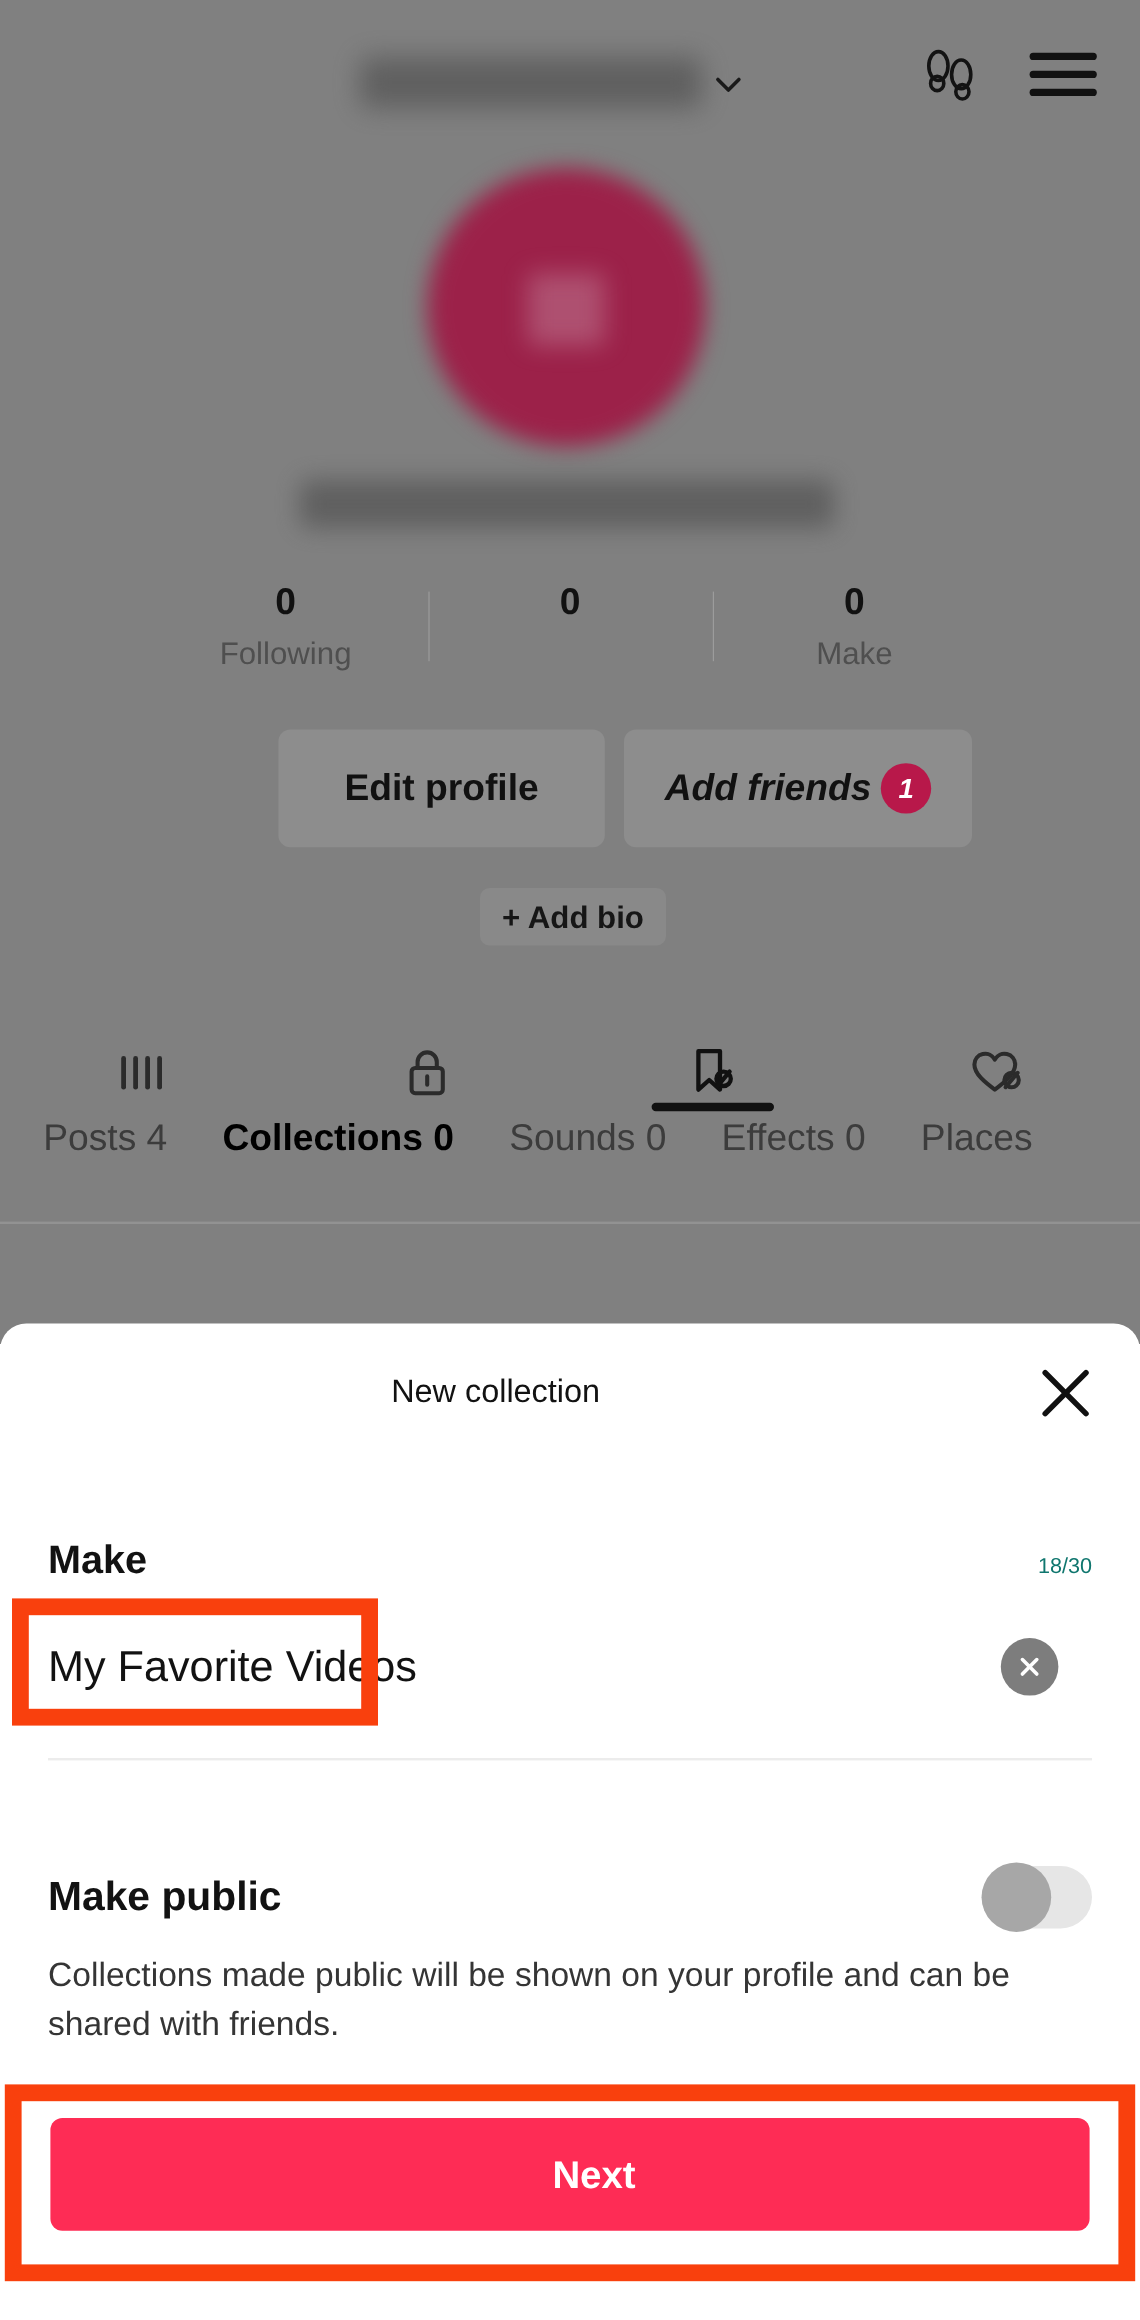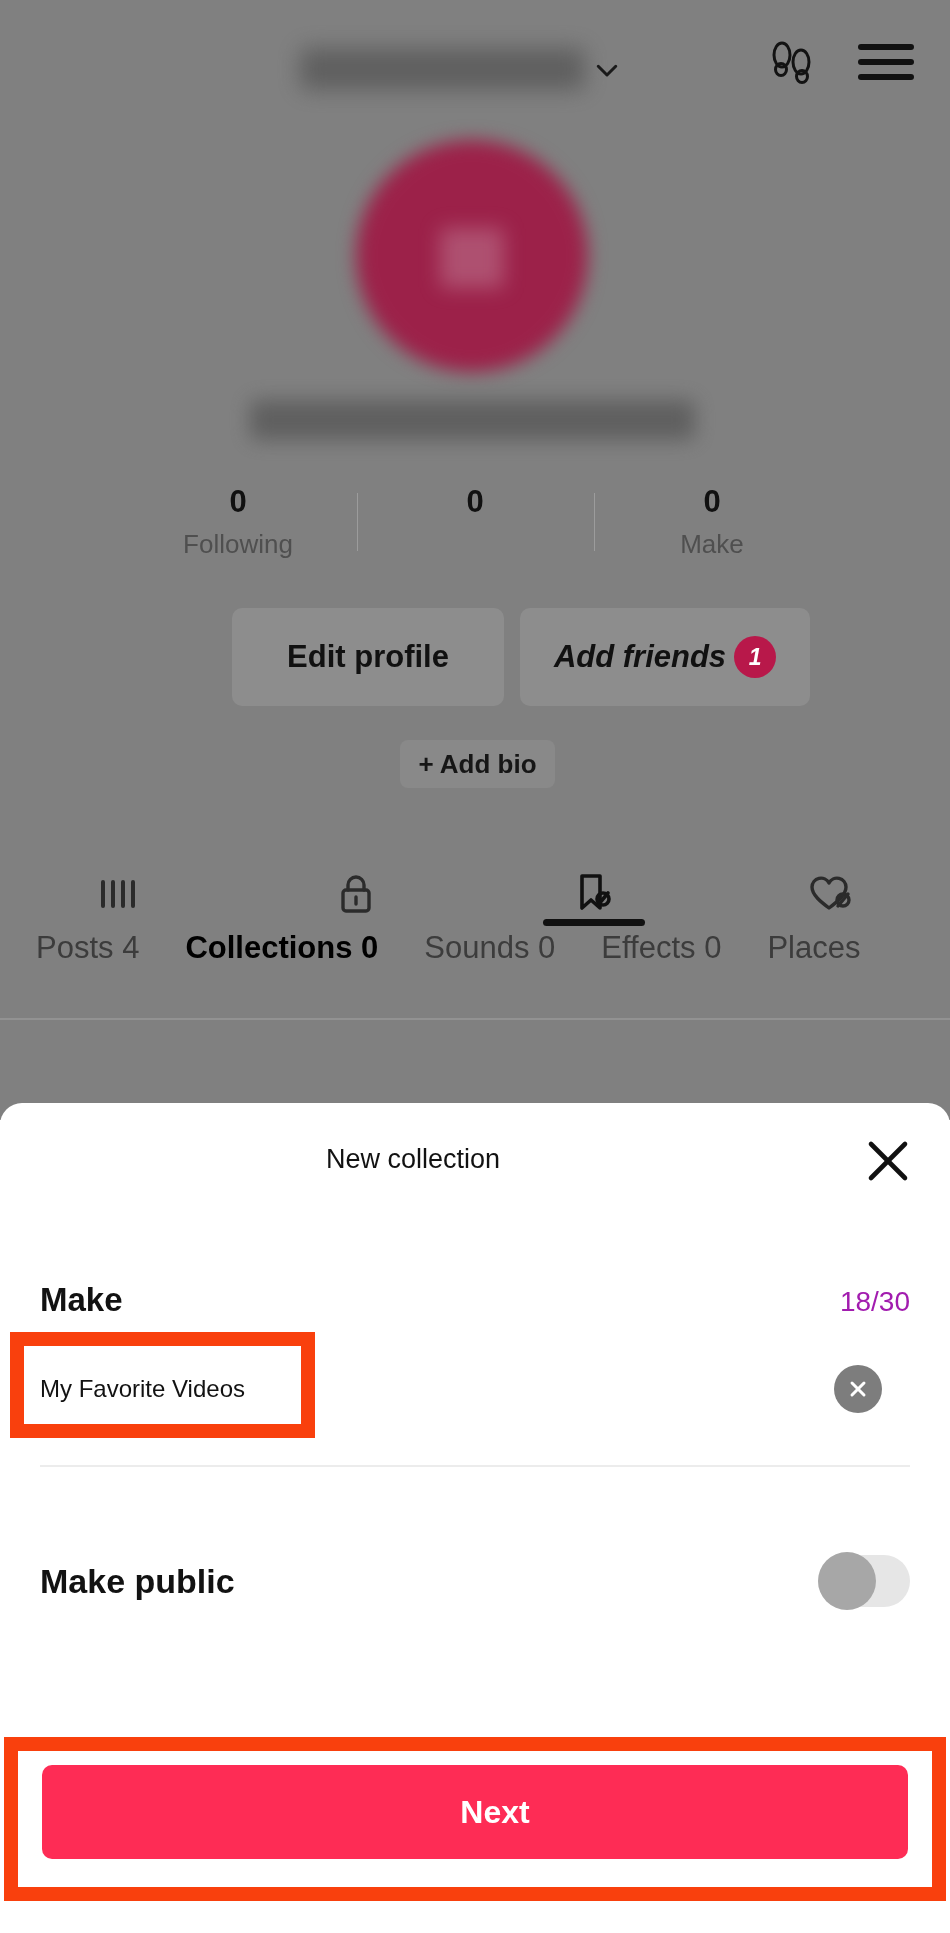--- a/index.html
+++ b/index.html
@@ -297,33 +297,33 @@
     display: flex;
     align-items: baseline;
     justify-content: space-between;
   }
   .name-label {
     font-size: 33px;
     font-weight: bold;
     color: #121212;
   }
   .counter {
-    font-size: 28px;
-    color: #a21caf;
+    font-size: 18px;
+    color: #0f766e;
   }
 
   .input-wrap {
     position: absolute;
     left: 40px;
     top: 248px;
     width: 870px;
     height: 76px;
   }
   .input-value {
-    font-size: 24px;
+    font-size: 36px;
     color: #121212;
     line-height: 76px;
   }
   .clear-btn {
     position: absolute;
     right: 28px;
     top: 14px;
     width: 48px;
     height: 48px;
     border-radius: 50%;
@@ -559,20 +559,21 @@
     </div>
     <div class="input-divider"></div>
 
     <div class="public-row">
       <span class="public-label">Make public</span>
       <div class="toggle">
         <div class="knob"></div>
       </div>
     </div>
 
+    <div class="public-desc">Collections made public will be shown on your profile and can be shared with friends.</div>
 
     <div class="next-btn">
       <span>Next</span>
     </div>
   </div>
 
   <div class="annot annot-name"></div>
   <div class="annot annot-next"></div>
 
 </div>

